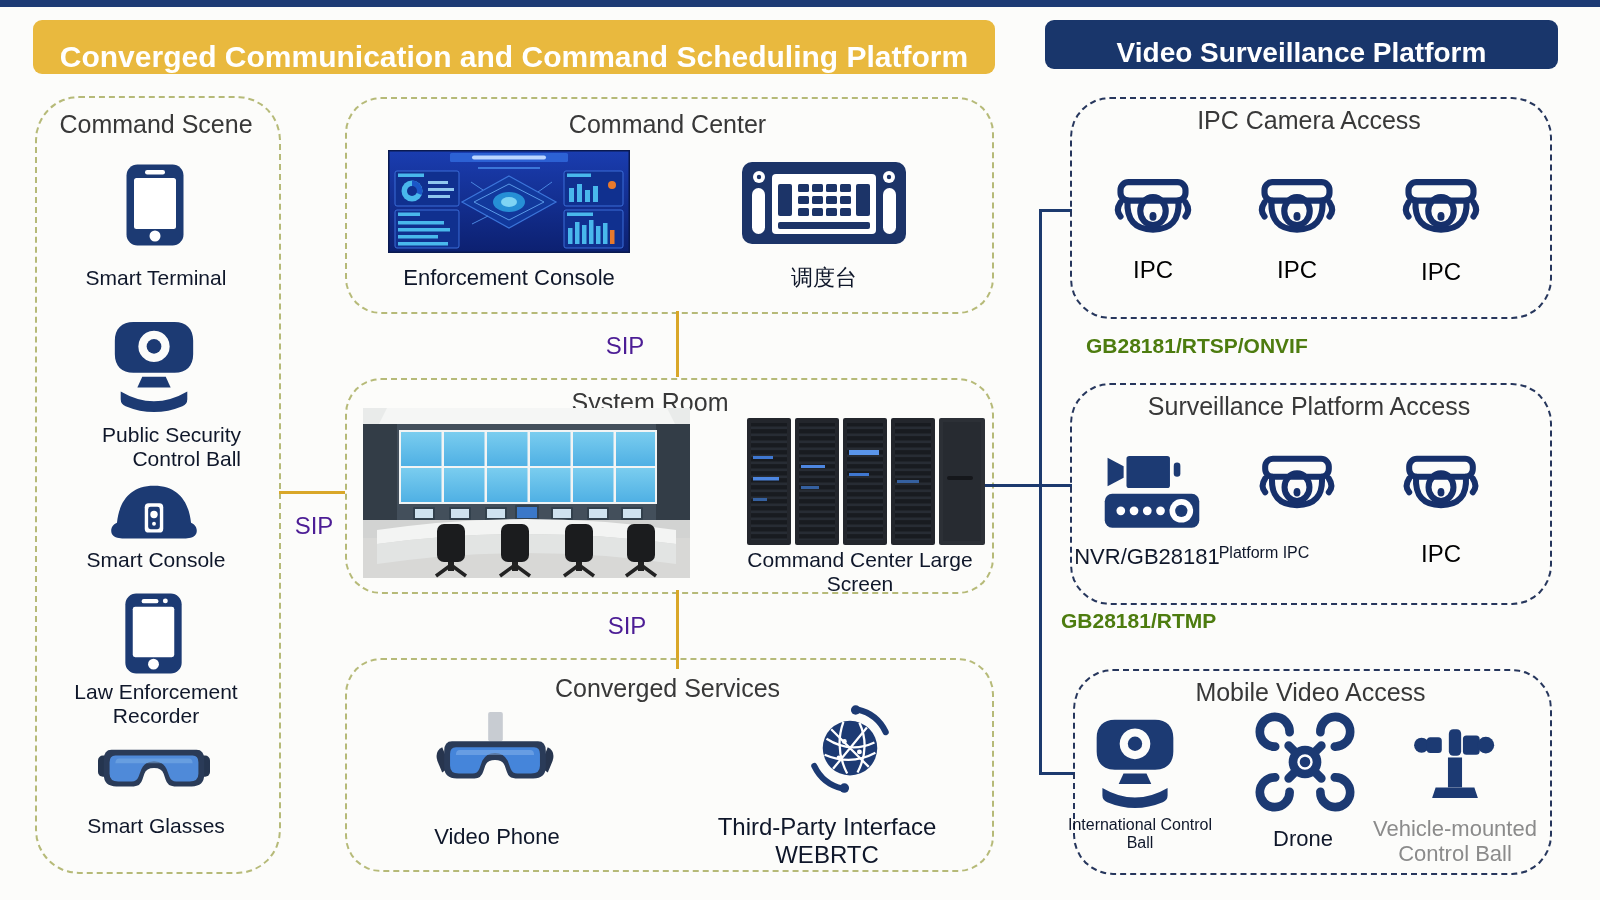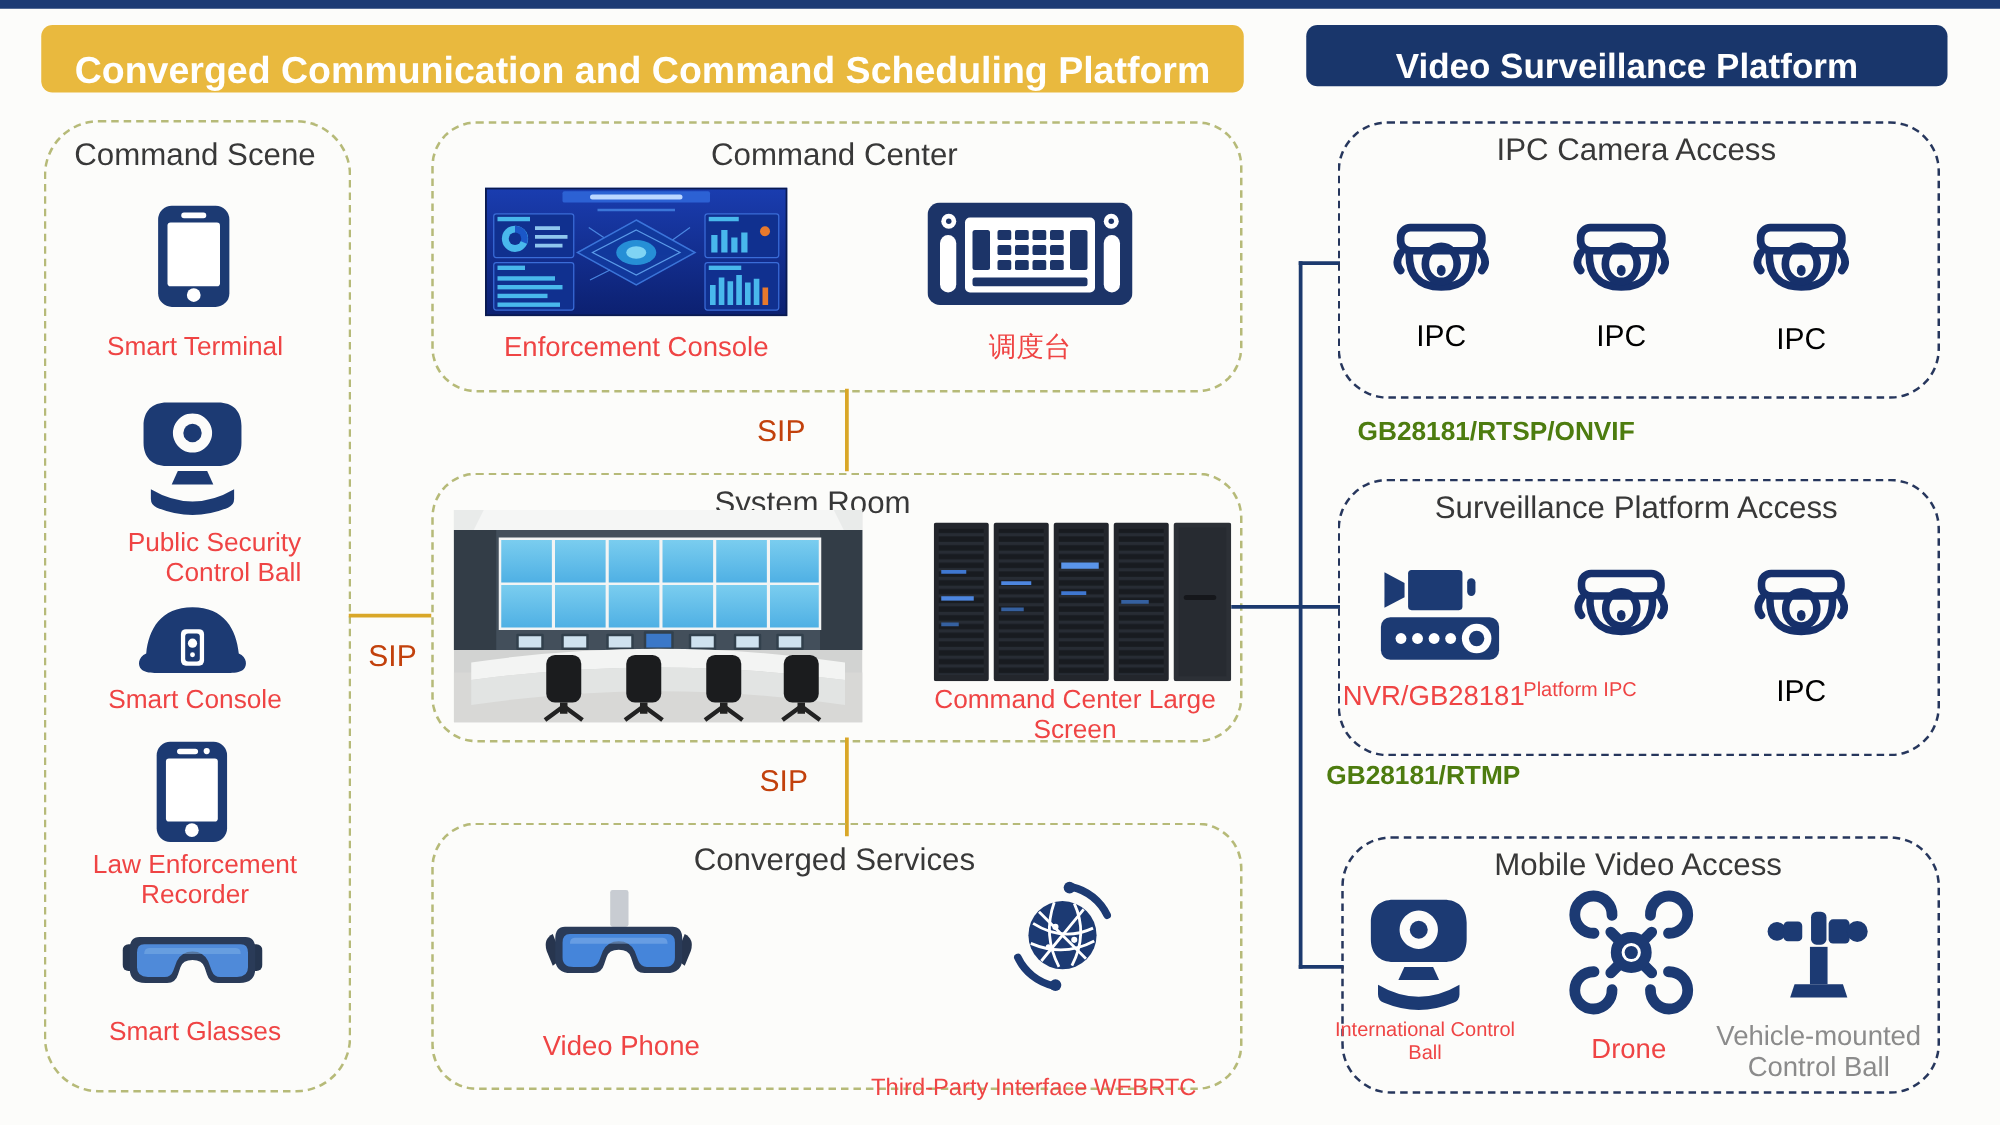--- a/index.html
+++ b/index.html
@@ -4,25 +4,25 @@
 <style>
   html,body{margin:0;padding:0;background:#fcfcfa;}
   #page{position:relative;width:1600px;height:900px;background:#fcfcfa;overflow:hidden;
         font-family:"Liberation Sans",sans-serif;}
   .abs{position:absolute;}
   .banner{color:#fff;font-weight:700;text-align:center;display:flex;align-items:flex-end;
           justify-content:center;border-radius:9px;}
   .dash-olive{border:2px dashed #b6ba78;border-radius:44px;}
   .dash-navy{border:2px dashed #26365c;border-radius:40px;}
   .box-title{font-size:25px;color:#383838;text-align:center;}
-  .item-label{font-size:21px;color:#ef4444;text-align:center;line-height:1.15;}
+  .item-label{font-size:21px;color:#0f172a;text-align:center;line-height:1.15;}
   .item-label.big{font-size:24px;color:#000000;}
   .item-label.muted{color:#8b8b8b;}
   .proto-label{font-size:21px;font-weight:700;color:#4d7c0f;}
-  .sip{font-size:24px;font-weight:500;color:#c2410c;text-align:center;}
+  .sip{font-size:24px;font-weight:500;color:#4c1d95;text-align:center;}
   .gold-line{background:#d9a728;}
   .blue-line{background:#1c3a6e;}
   .icon-wrap{display:flex;align-items:center;justify-content:center;}
 </style>
 </head>
 <body>
 
 <div id="page">
 
   <div class="abs" style="left:0;top:0;width:1600px;height:7px;background:#1d3b74;"></div>
@@ -335,21 +335,21 @@
           <circle cx="38" cy="58" r="2.2"></circle>
         </g>
       <g stroke="#1c3a73" stroke-width="6.5" fill="none" stroke-linecap="round">
         <path d="M58 7 a44 44 0 0 1 30 24"></path>
         <path d="M42 91 a44 44 0 0 1 -30 -24"></path>
       </g>
       <circle cx="56" cy="7.5" r="5" fill="#1c3a73"></circle>
       <circle cx="44" cy="90.5" r="5" fill="#1c3a73"></circle>
     </svg>
   </div>
-  <div class="abs item-label" style="left:672px;top:813px;width:310px;font-size:19px;margin-top:47px;">Third-Party Interface WEBRTC</div>
+  <div class="abs item-label" style="left:672px;top:813px;width:310px;font-size:24px;">Third-Party Interface WEBRTC</div>
 
   <div class="abs blue-line" style="left:1039px;top:209px;width:3px;height:566px;"></div>
   <div class="abs blue-line" style="left:1039px;top:209px;width:33px;height:3px;"></div>
   <div class="abs blue-line" style="left:985px;top:484px;width:87px;height:3px;"></div>
   <div class="abs blue-line" style="left:1039px;top:772px;width:36px;height:3px;"></div>
 
   <div class="abs dash-navy" style="left:1070px;top:97px;width:478px;height:218px;"></div>
   <div class="abs box-title" style="left:1070px;top:106px;width:478px;">IPC Camera Access</div>
 
   <div class="abs icon-wrap" style="left:1109px;top:176px;">

